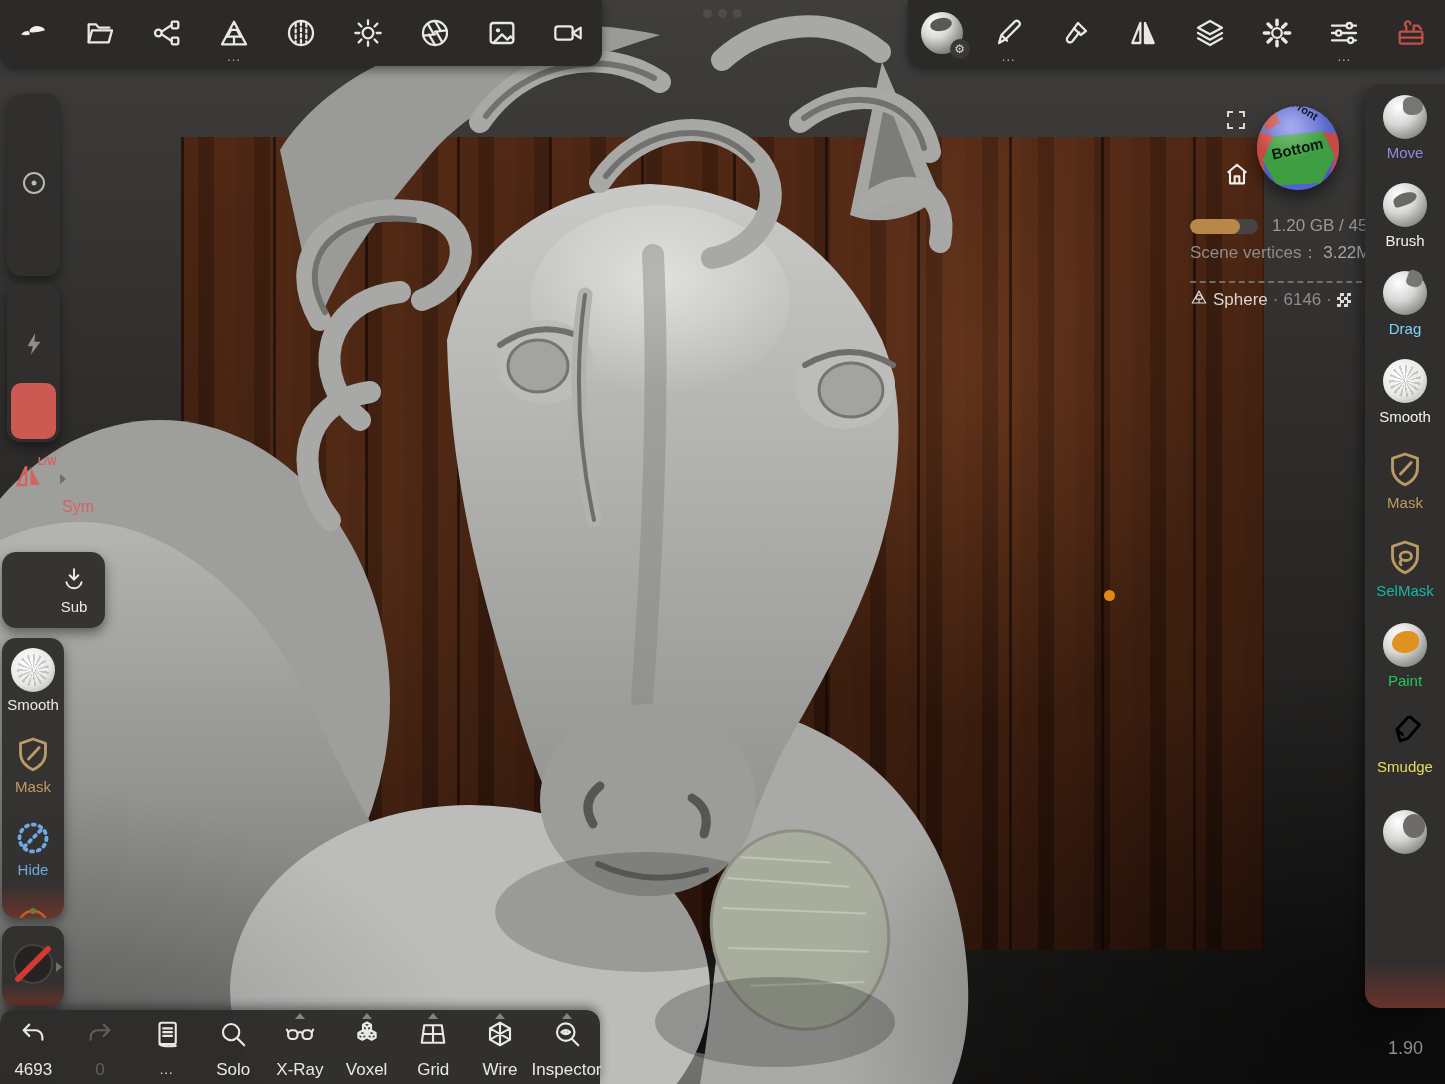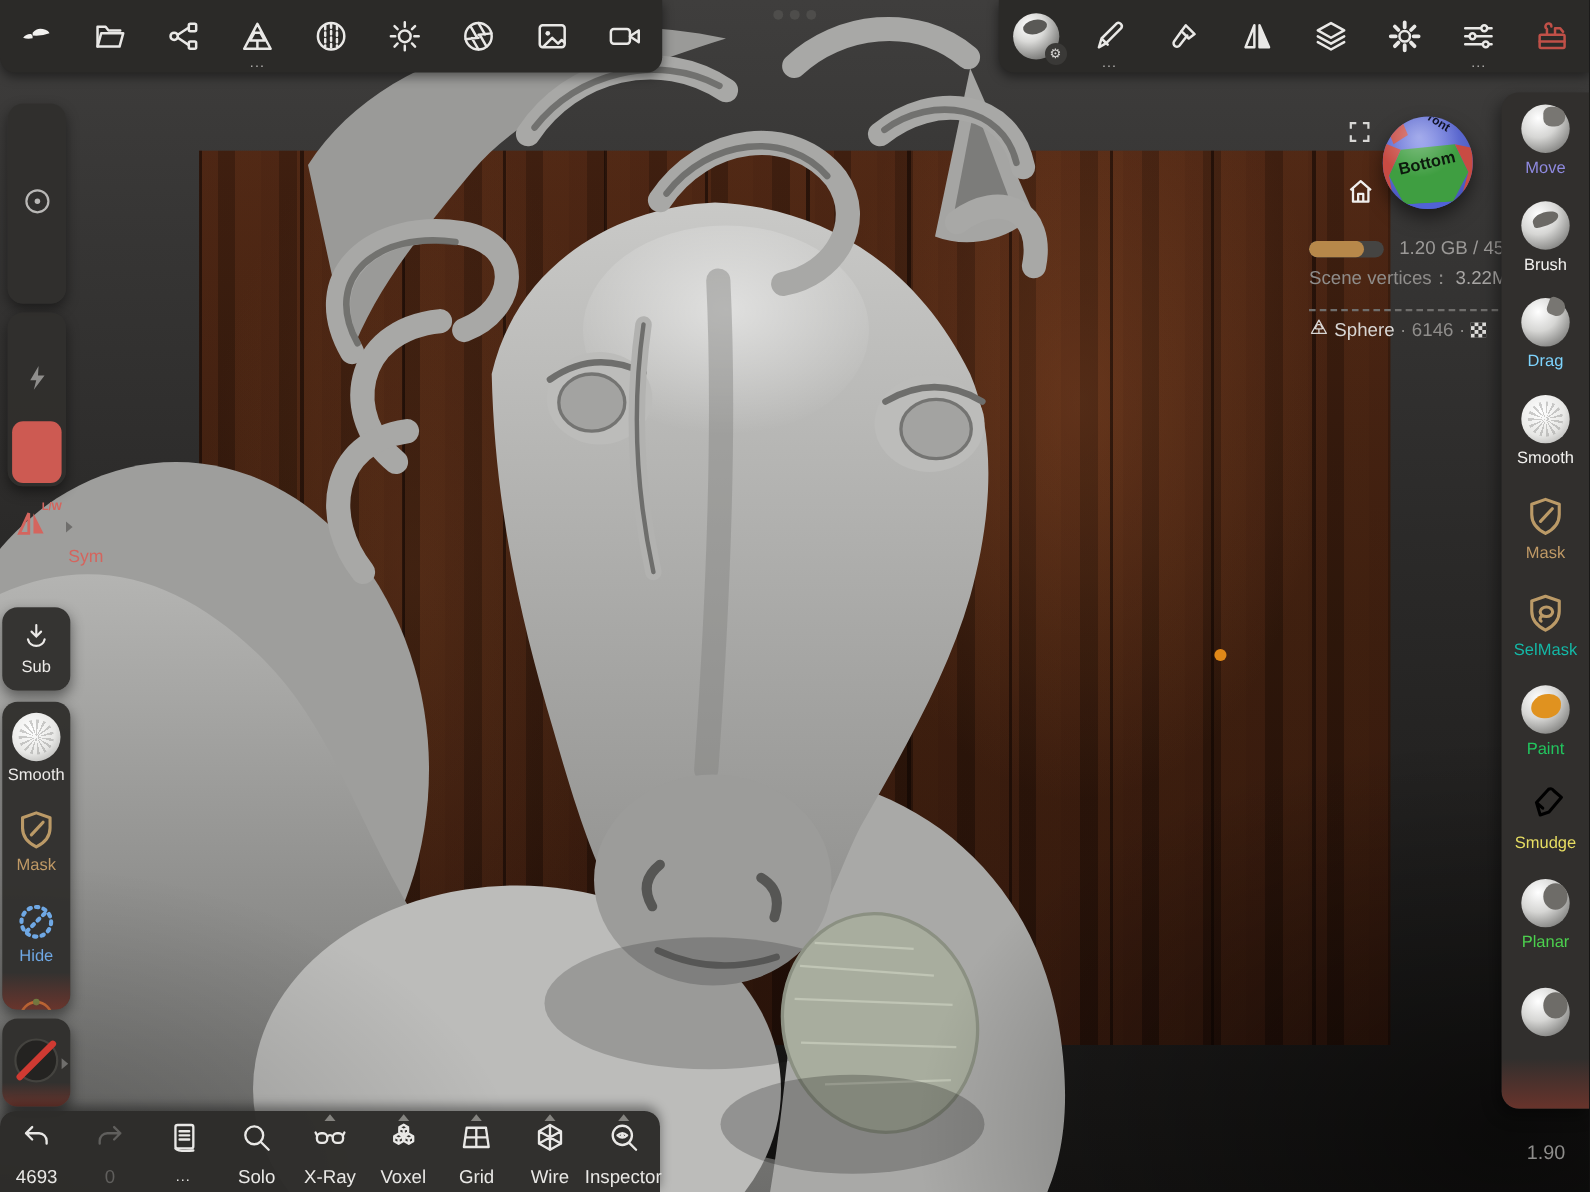--- a/index.html
+++ b/index.html
@@ -41,21 +41,21 @@
   .lpanel{position:absolute;background:rgba(48,47,45,.96);border-radius:14px;
           box-shadow:0 5px 12px rgba(0,0,0,.45);}
   #radius-panel{left:7px;top:94px;width:53px;height:182px;display:flex;align-items:center;justify-content:center;}
   #intensity-panel{left:7px;top:284px;width:53px;height:158px;}
   #intensity-panel .bolt{position:absolute;left:50%;top:62px;transform:translate(-50%,-50%);}
   #intensity-swatch{position:absolute;left:4px;bottom:3px;width:45px;height:56px;border-radius:10px;}
   #sym-block{position:absolute;left:0;top:450px;width:66px;color:#d4655e;}
   #sym-block .lw{position:absolute;left:38px;top:6px;font-size:10px;font-weight:bold;}
   #sym-block .caret-r{position:absolute;left:60px;top:24px;}
   #sym-label{position:absolute;left:2px;top:48px;width:66px;text-align:center;font-size:16px;margin-left:43px;}
-  #sub-panel{left:2px;top:552px;width:62px;height:76px;display:flex;flex-direction:column;align-items:center;justify-content:center;gap:2px;}
+  #sub-panel{left:2px;top:552px;width:62px;height:76px;display:flex;flex-direction:column;align-items:center;justify-content:center;gap:2px;padding-left:41px;}
   #sub-panel .plabel{color:#eceae8;font-size:15px;}
   #ltools-panel{left:2px;top:638px;width:62px;height:280px;overflow:hidden;}
   .ltool{height:84px;display:flex;flex-direction:column;align-items:center;justify-content:center;gap:4px;}
   .ltool .plabel{font-size:15px;}
   .redfade{position:absolute;left:0;bottom:0;width:100%;height:34px;pointer-events:none;
     background:linear-gradient(180deg, transparent, rgba(150,55,42,.55));border-radius:0 0 14px 14px;}
   #alpha-panel{left:2px;top:926px;width:62px;height:80px;display:flex;align-items:center;justify-content:center;}
   .caret-r{width:0;height:0;border-top:5px solid transparent;border-bottom:5px solid transparent;
            border-left:6px solid #6f6e6c;display:inline-block;}
   #alpha-panel .caret-r{position:absolute;right:2px;top:36px;}
@@ -526,26 +526,20 @@
         <div class="rtool ">
     <span style="display:flex">
             <svg viewBox="0 0 24 24" fill="none" stroke="currentColor" stroke-width="1.7" stroke-linecap="round" stroke-linejoin="round" width="40" height="40">
               <path d="M16.5 3.5 l4.2 3.6 -6.8 8 -4.8 1.6 -2-6.8 6.6-7.2 a2.1 2.1 0 0 1 2.8 .8 Z M7.1 10 l3.4 3"></path>
             </svg>
           </span>
     <span class="rlabel" style="color:#e6dd62">Smudge</span>
         </div>
         <div class="rtool ">
     <span style="display:flex">
-            <span class="ball ball-planar"></span>
-          </span>
-    <span class="rlabel" style="color:#4ccf4e">Planar</span>
-        </div>
-        <div class="rtool ">
-    <span style="display:flex">
             <span class="ball ball-flatten"></span>
           </span>
     </div>
       </div>
     <div class="redfade"></div>
   </div>
   <div id="zoom-indicator">1.90</div>
 
   <div id="bottombar">
       <button class="bitem">

